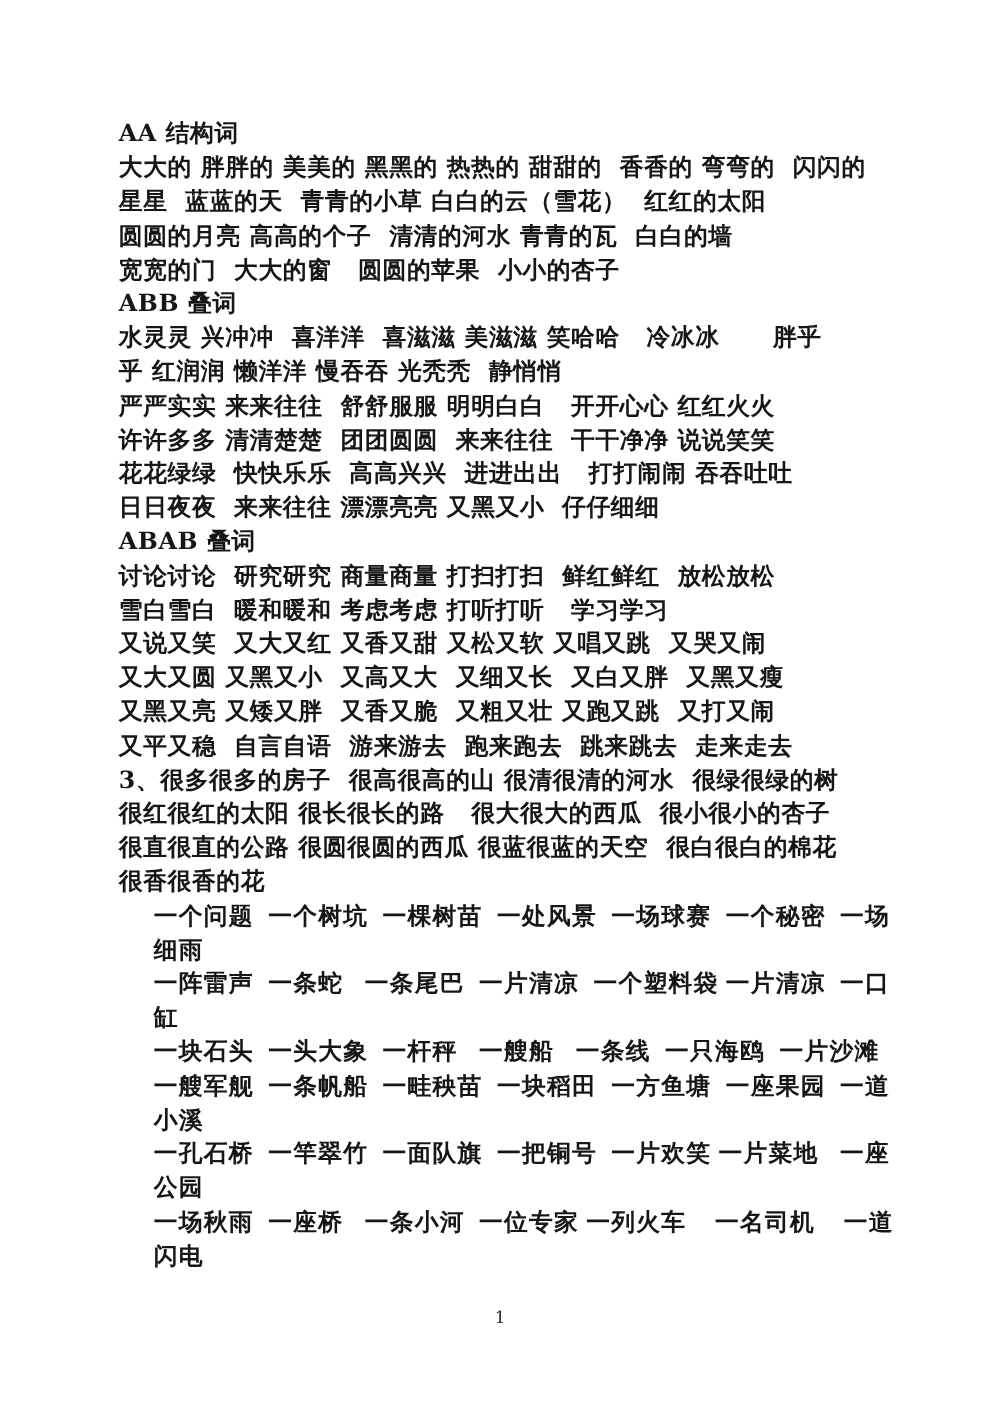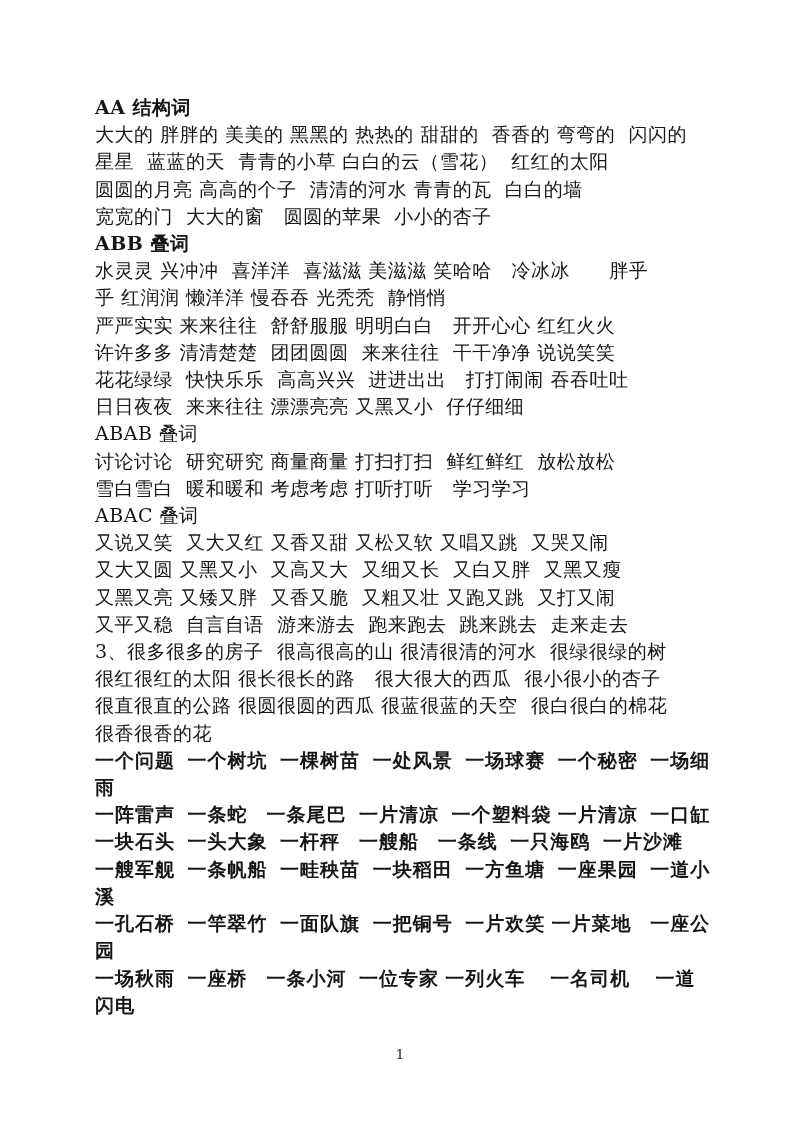--- a/index.html
+++ b/index.html
@@ -22,28 +22,30 @@
     width: 620px;
   }
   .content p {
     margin: 0;
     padding: 0;
     white-space: pre-wrap;
     font-size: 19px;
     line-height: 27.2px;
     color: #161616;
     letter-spacing: 0.5px;
+    font-weight: bold;
   }
   p.heading-bold {
     font-weight: bold;
   }
   p.measure-line {
     font-weight: bold;
-    font-family: Liberation Sans, sans-serif;
+    font-family: Liberation Serif, serif;
     letter-spacing: 1px;
+    margin-left: 28px;
   }
   .pagenum {
     position: absolute;
     left: 0;
     top: 1046px;
     width: 800px;
     text-align: center;
     font-size: 13.5px;
     color: #222222;
     font-family: "DejaVu Serif", serif;
@@ -67,21 +69,20 @@
 
     <p>严严实实 来来往往  舒舒服服 明明白白   开开心心 红红火火</p>
     <p>许许多多 清清楚楚  团团圆圆  来来往往  干干净净 说说笑笑</p>
     <p>花花绿绿  快快乐乐  高高兴兴  进进出出   打打闹闹 吞吞吐吐</p>
     <p>日日夜夜  来来往往 漂漂亮亮 又黑又小  仔仔细细</p>
 
     <p>ABAB 叠词</p>
     <p>讨论讨论  研究研究 商量商量 打扫打扫  鲜红鲜红  放松放松</p>
     <p>雪白雪白  暖和暖和 考虑考虑 打听打听   学习学习</p>
 
-    <p>ABAC 叠词</p>
     <p>又说又笑  又大又红 又香又甜 又松又软 又唱又跳  又哭又闹</p>
     <p>又大又圆 又黑又小  又高又大  又细又长  又白又胖  又黑又瘦</p>
     <p>又黑又亮 又矮又胖  又香又脆  又粗又壮 又跑又跳  又打又闹</p>
     <p>又平又稳  自言自语  游来游去  跑来跑去  跳来跳去  走来走去</p>
 
     <p>3、很多很多的房子  很高很高的山 很清很清的河水  很绿很绿的树</p>
     <p>很红很红的太阳 很长很长的路   很大很大的西瓜  很小很小的杏子</p>
     <p>很直很直的公路 很圆很圆的西瓜 很蓝很蓝的天空  很白很白的棉花</p>
     <p>很香很香的花</p>
 

